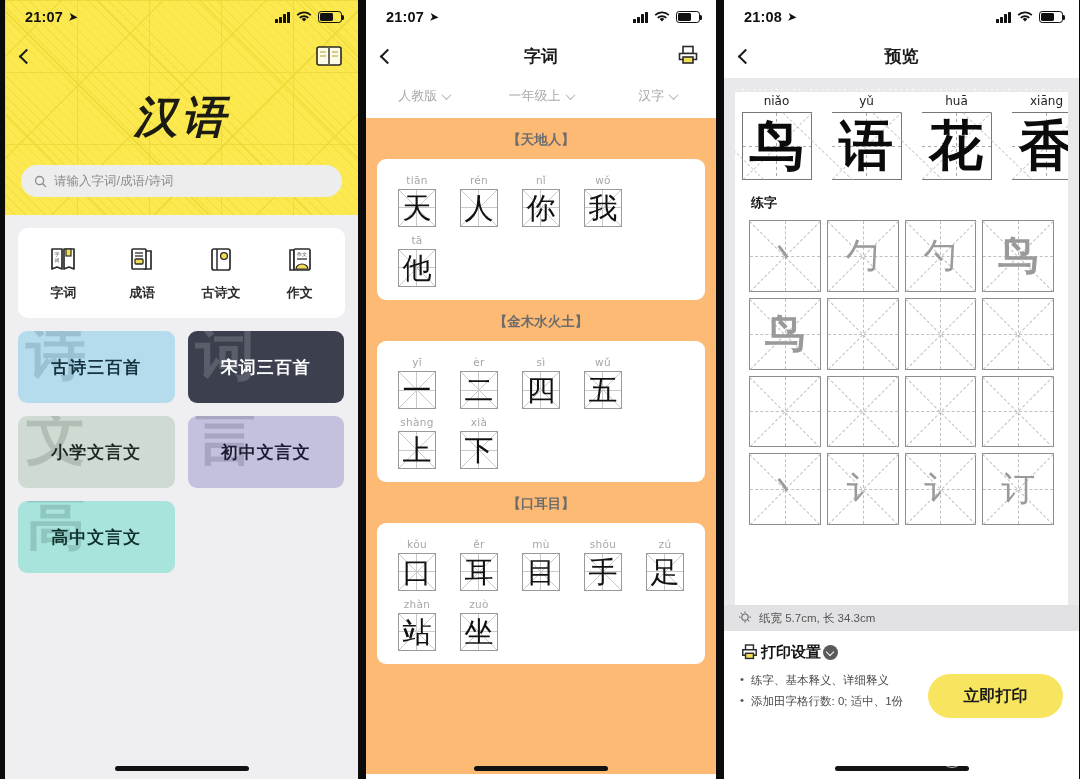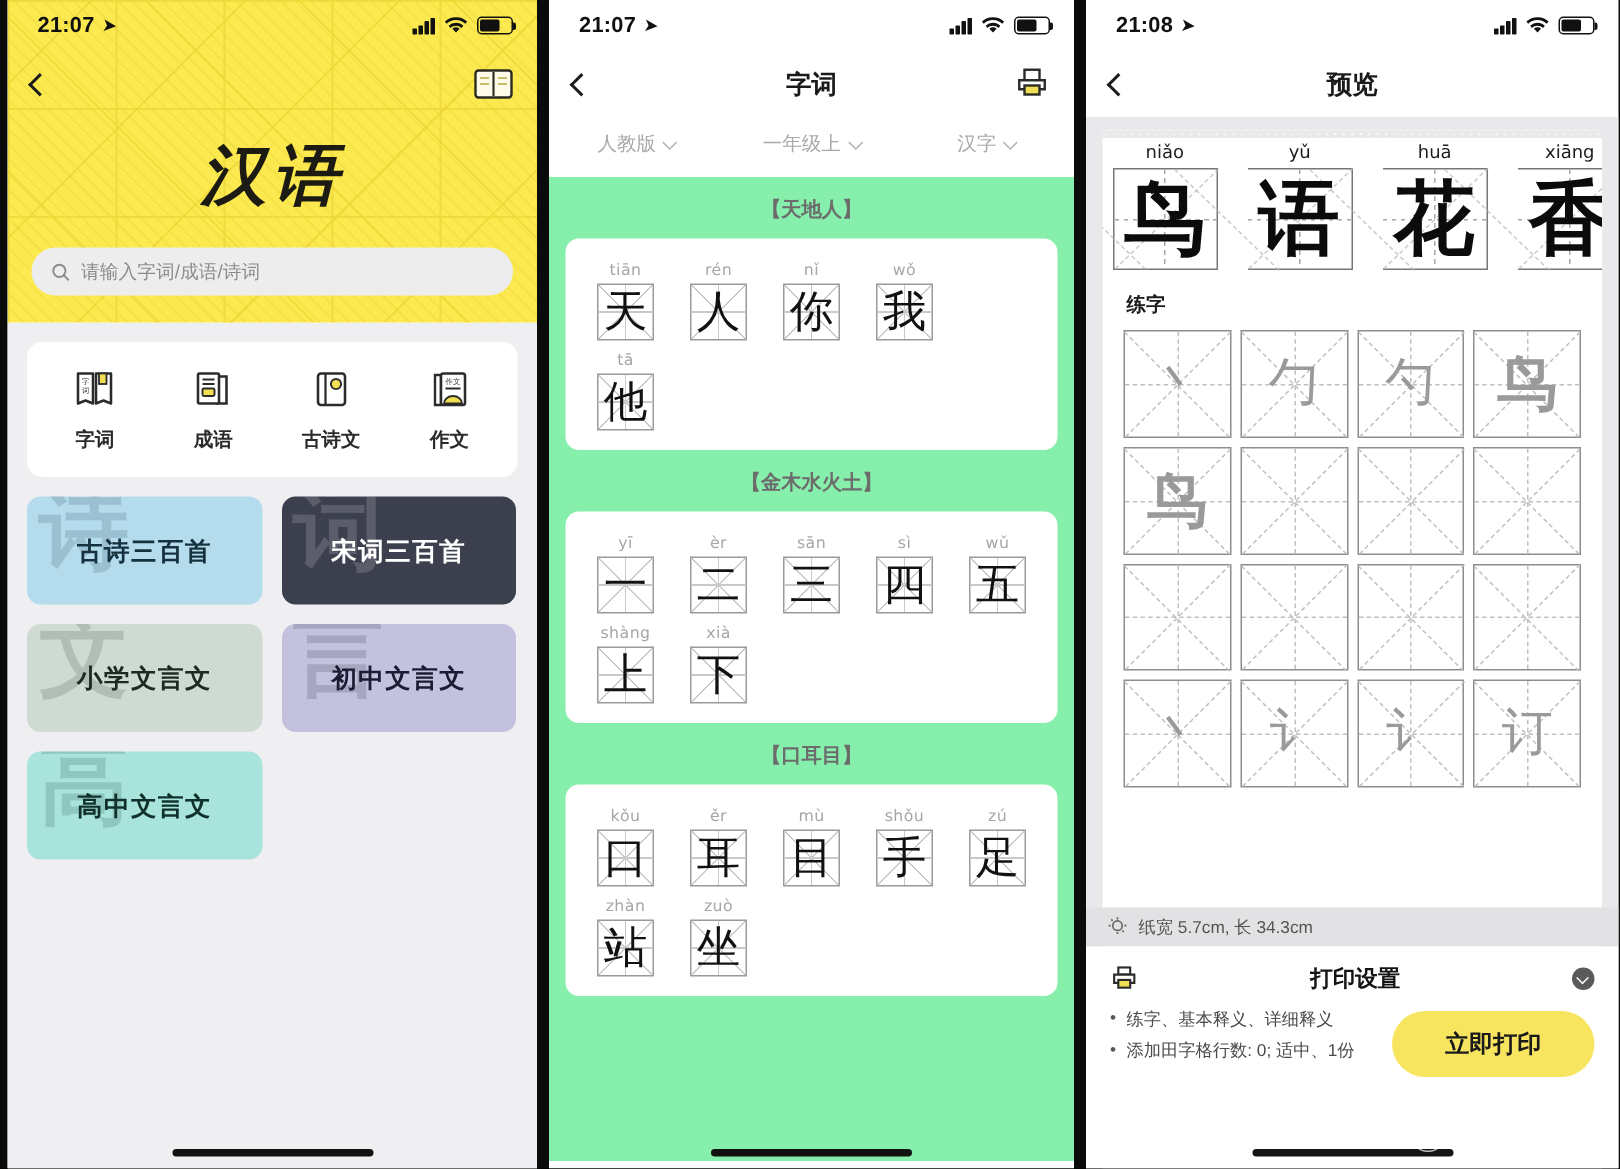--- a/index.html
+++ b/index.html
@@ -96,21 +96,21 @@
   .tile span.t{ position:relative; z-index:2; }
 
   
   .p2head{ background:#fff; }
   .printer-ico{ width:24px; height:24px; }
   .filters{ display:flex; background:#fff; padding:9px 0 13px; }
   .filter{ flex:1; display:flex; align-items:center; justify-content:center; gap:6px;
            font-size:13px; color:#a9a9a9; }
   .cdown{ width:7px; height:7px; border-right:1.6px solid #b5b5b5; border-bottom:1.6px solid #b5b5b5;
           transform:rotate(45deg) translate(-1px,-1px); display:block; }
-  .p2body{ background:#86efac; height:calc(779px - 34px - 44px - 45px); overflow:hidden; padding:0 11px; }
+  .p2body{ background:#fdba74; height:calc(779px - 34px - 44px - 45px); overflow:hidden; padding:0 11px; }
   .sec-title{ text-align:center; font-size:13.5px; color:#6c6c6c; padding:13px 0 10px; font-weight:600;}
   .sec-card{ background:#fff; border-radius:9px; padding:8px 9px 13px; }
   .zrow{ display:flex; }
   .zcell{ width:20%; display:flex; flex-direction:column; align-items:center; padding-top:7px;}
   .pinyin{ font-size:10.5px; color:#a6a6a6; margin-bottom:3px; letter-spacing:.3px;
            font-family:"DejaVu Sans",sans-serif; }
   .tzg{ width:38px; height:38px; position:relative; border:1px solid #9a9a9a; background:#fff; }
   .tzg::before,.tzg::after{ content:""; position:absolute; left:0; top:0; right:0; bottom:0; }
   .tzg::before{
     background-image:
@@ -182,21 +182,21 @@
            font-family:"Liberation Serif","DejaVu Serif",serif; font-size:34px; color:#9a9a9a; line-height:1; z-index:3;}
 
   .tipbar{
     position:absolute; left:0; right:0; bottom:148px; height:26px; background:#e2e2e4;
     display:flex; align-items:center; gap:7px; padding:0 14px; font-size:11.5px; color:#555;
   }
   .bulb{ width:14px; height:14px; }
   .p3foot{
     position:absolute; left:0; right:0; bottom:0; height:148px; background:#fff; padding:12px 16px 0;
   }
-  .ps-row{ display:flex; align-items:center; gap:15px;justify-content:space-between; }
+  .ps-row{ display:flex; align-items:center; gap:2px; }
   .ps-title{ font-size:15px; font-weight:bold; color:#141414; }
   .circ-chev{ width:15px; height:15px; border-radius:50%; background:#5a5a5a; position:relative; }
   .circ-chev::after{ content:""; position:absolute; left:4px; top:4.2px; width:5px; height:5px;
     border-right:1.5px solid #fff; border-bottom:1.5px solid #fff; transform:rotate(45deg); }
   .ps-body{ display:flex; margin-top:10px; gap:10px; align-items:flex-start; }
   .ps-list{ flex:1; }
   .ps-list li{ list-style:none; font-size:11.5px; color:#4b4b4b; line-height:1.55; position:relative; padding-left:11px; margin-bottom:3px;}
   .ps-list li::before{ content:"•"; position:absolute; left:0; top:-1px; color:#555; }
   .printbtn{
     width:135px; height:44px; border-radius:22px; background:#f7e560; border:none;
@@ -449,26 +449,20 @@
               <div class="zcell">
                 <div class="pinyin">yī</div>
                 <div class="tzg">
                   <b>一</b>
                 </div>
               </div>
               <div class="zcell">
                 <div class="pinyin">èr</div>
                 <div class="tzg">
                   <b>二</b>
-                </div>
-              </div>
-              <div class="zcell">
-                <div class="pinyin">sān</div>
-                <div class="tzg">
-                  <b>三</b>
                 </div>
               </div>
               <div class="zcell">
                 <div class="pinyin">sì</div>
                 <div class="tzg">
                   <b>四</b>
                 </div>
               </div>
               <div class="zcell">
                 <div class="pinyin">wǔ</div>

